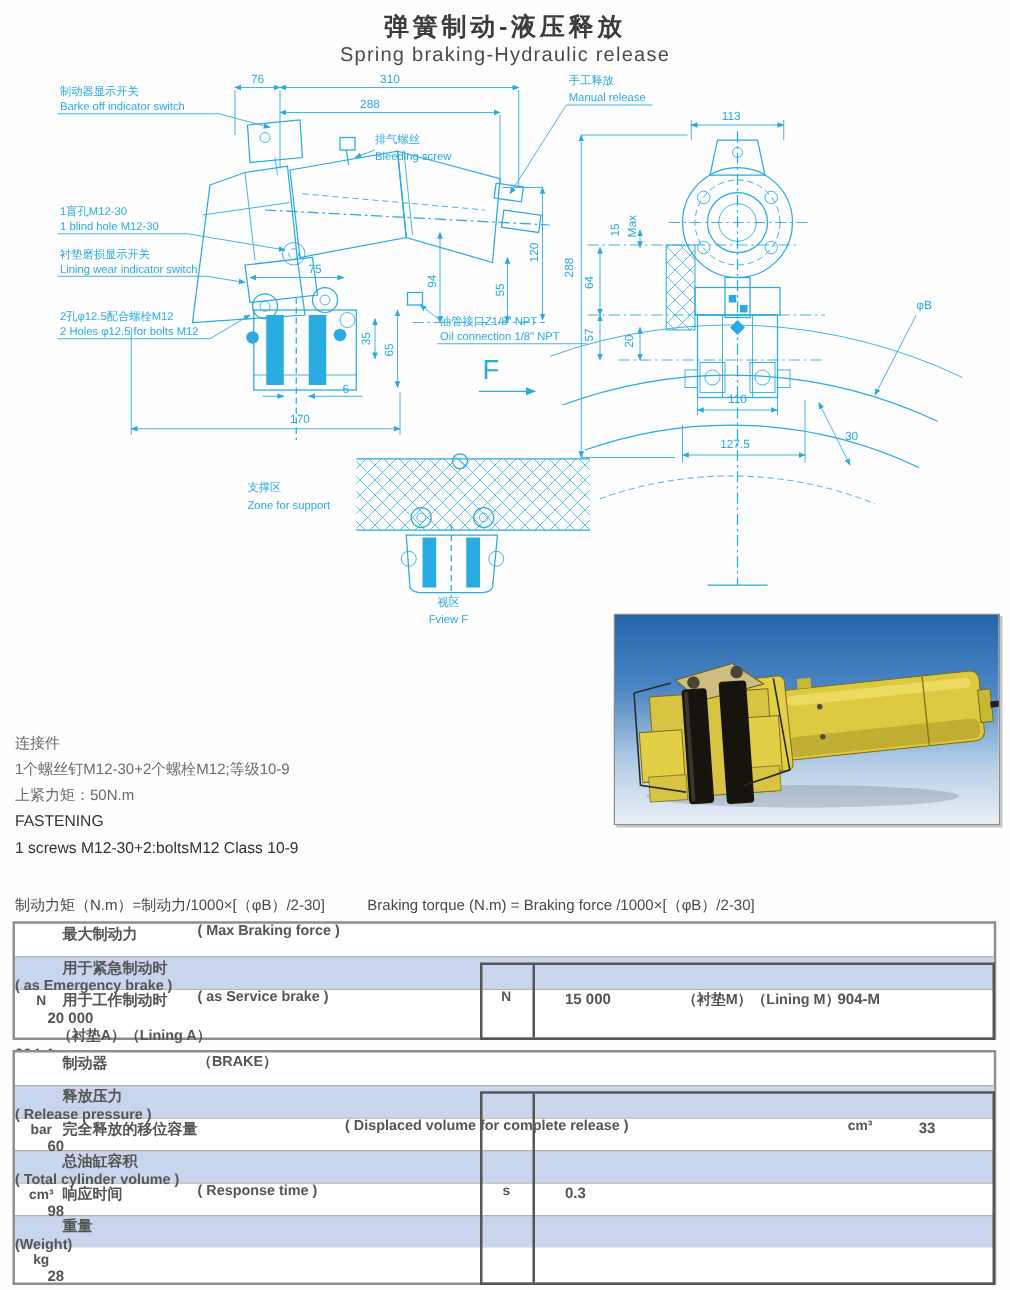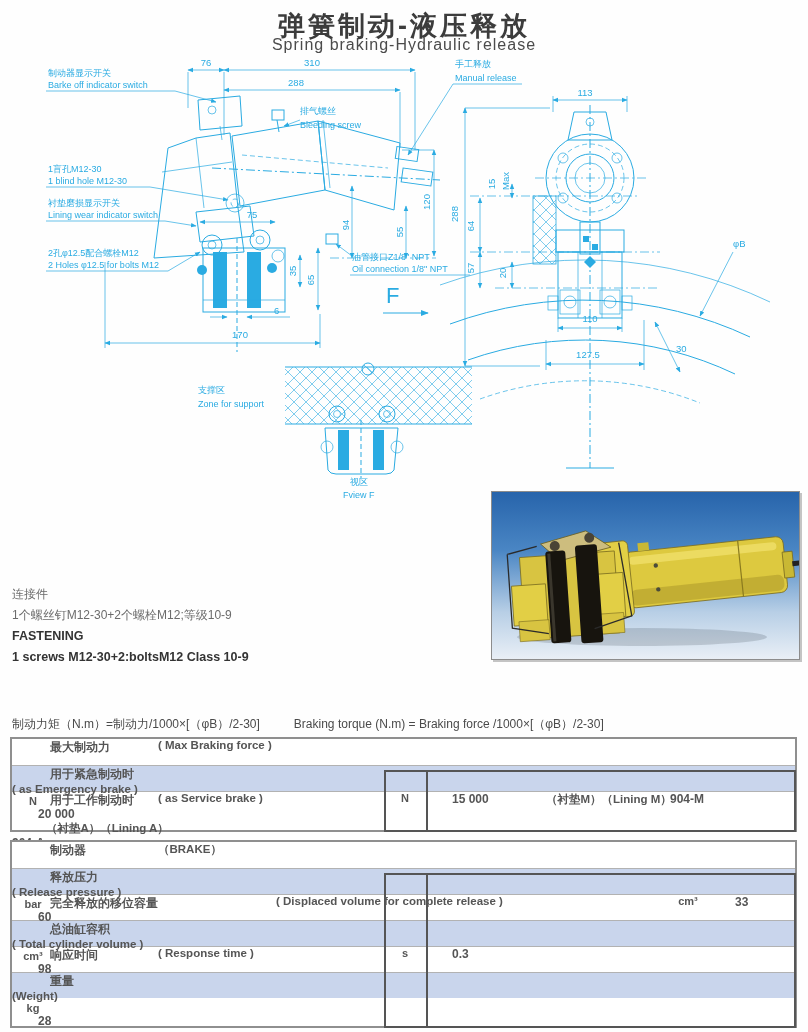--- a/index.html
+++ b/index.html
@@ -2,33 +2,33 @@
 <html><head>
 <meta charset="utf-8">
 <style>
   html,body{margin:0;padding:0;}
   body{
     width:808px;height:1032px;position:relative;overflow:hidden;
     background:#fefefe;
     font-family:"Liberation Sans","DejaVu Sans",sans-serif;
   }
   .abs{position:absolute;}
-  .title-zh{font-size:27px;font-weight:bold;color:#3c3c3c;letter-spacing:3px;text-align:center;width:100%;}
+  .title-zh{font-size:20px;font-weight:bold;color:#3c3c3c;letter-spacing:3px;text-align:center;width:100%;}
   .title-en{font-size:16px;color:#4b4b4b;letter-spacing:1px;text-align:center;width:100%;}
   svg text{font-family:"Liberation Sans","DejaVu Sans",sans-serif;}
   .dlab{font-size:9px;fill:#2aabe2;}
   .dim{font-size:9.5px;fill:#2aabe2;}
   .fbig{font-size:22px;fill:#2aabe2;}
   .ln{stroke:#2aabe2;stroke-width:1;fill:none;}
   .lnthin{stroke:#2aabe2;stroke-width:0.7;fill:none;}
   .dash{stroke-dasharray:9 3 2 3;}
   .dsh{stroke-dasharray:5 3;}
 
   .notes{line-height:21px;color:#6b6b6b;font-size:12px;}
-  .notes .b{color:#333;font-weight:bold;font-size:12.5px;}
+  .notes .b{color:#333;font-weight:normal;font-size:12.5px;}
   .formula{font-size:12px;color:#4a4a4a;}
   .formula .en{margin-left:34px;text-align:right;}
 
   .tbl{position:absolute;left:10px;width:787px;border:2px solid #8f8f8f;background:#fff;box-sizing:border-box;}
   .trow{display:flex;align-items:flex-start;height:26px;border-top:1px solid #b2b2b2;box-sizing:border-box;font-weight:bold;}
   .trow:first-child{border-top:none;}
   .trow.shaded{background:#c9d5ec;flex-direction:column;}
   .c-zh{width:108px;padding-left:38px;font-size:12px;color:#555;white-space:nowrap;flex:none;}
   .c-en{width:226px;font-size:11.5px;color:#555;white-space:nowrap;flex:none;}
   .c-unit{width:42px;text-align:center;font-size:11px;color:#555;flex:none;}
@@ -316,20 +316,21 @@
     <rect x="58" y="60" width="3" height="88" fill="#3a362c"></rect>
     <path d="M18,58 L18,132 L54,140" fill="none" stroke="#2b2b2b" stroke-width="1.3"></path>
     <path d="M18,58 L48,52" fill="none" stroke="#2b2b2b" stroke-width="1.3"></path>
     <path d="M130,54 L138,128 L100,138" fill="none" stroke="#2b2b2b" stroke-width="1.3"></path>
   </g>
 </svg>
 
 <div class="abs notes" style="top:584px;left:12px;">
   <div>连接件</div>
   <div>1个螺丝钉M12-30+2个螺栓M12;等级10-9</div>
+  <div>上紧力矩：50N.m</div>
   <div class="b">FASTENING</div>
   <div class="b">1 screws M12-30+2:boltsM12 Class 10-9</div>
 </div>
 
 <div class="abs formula" style="top:716px;left:12px;">
   <span>制动力矩（N.m）=制动力/1000×[（φB）/2-30]</span><span class="en">Braking torque (N.m) = Braking force /1000×[（φB）/2-30]</span>
 </div>
 
 <div class="tbl" style="top:737px;height:95px;">
   <div class="trow">

